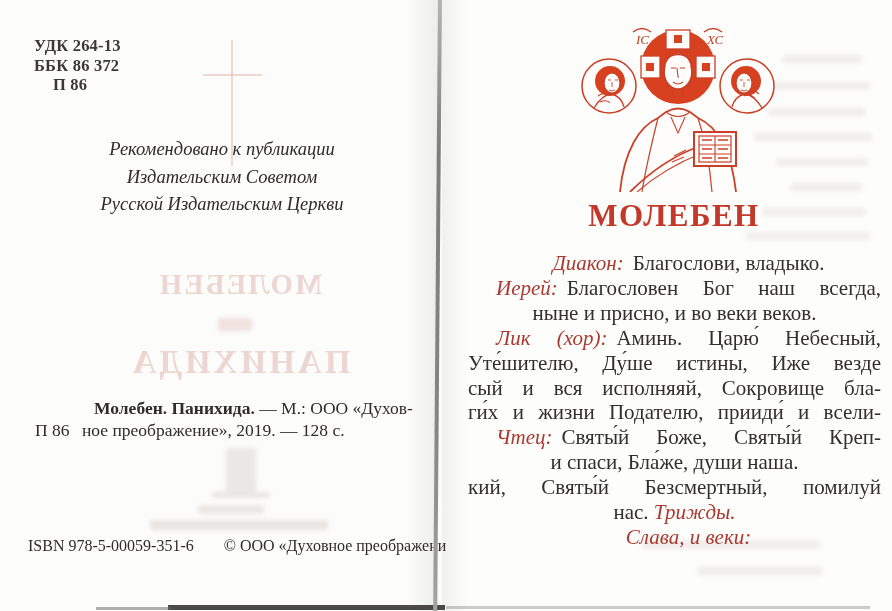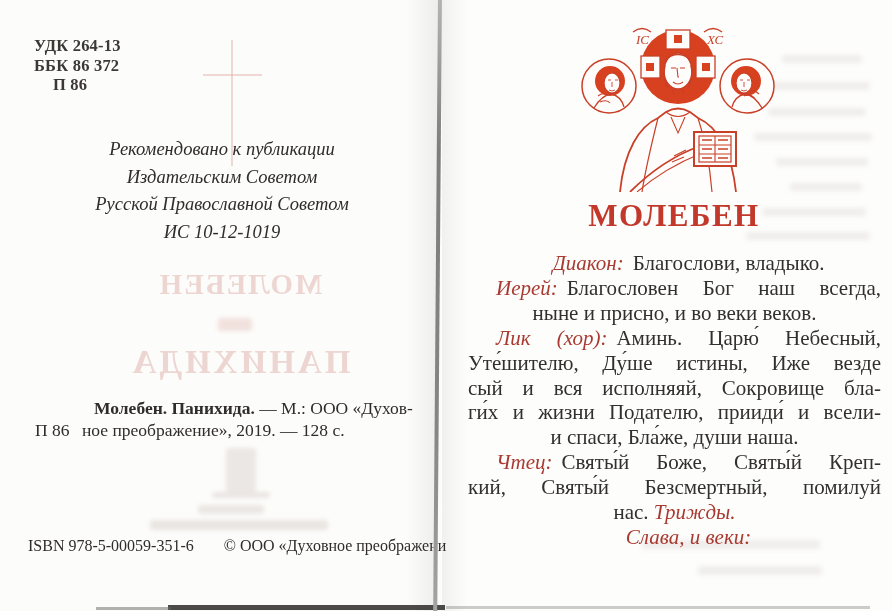--- a/index.html
+++ b/index.html
@@ -79,22 +79,21 @@
 
     <div class="udk-block">
       <div>УДК 264-13</div>
       <div>ББК 86 372</div>
       <div class="code">П 86</div>
     </div>
 
     <div class="approval">
       <div>Рекомендовано к публикации</div>
       <div>Издательским Советом</div>
-      <div>Русской Православной Советом</div>
-      <div>ИС 10-12-1019</div>
+      <div>Русской Издательским Церкви</div>
     </div>
 
     <div class="ghost" id="ghost-title-1">МОЛЕБЕН</div>
     <div class="smudge" style="left:218px;top:318px;width:34px;height:13px;background:rgba(214,158,150,0.28);"></div>
     <div class="ghost" id="ghost-title-2">ПАНИХИДА</div>
 
     <div class="smudge" style="left:226px;top:448px;width:30px;height:44px;background:rgba(170,150,142,0.20);"></div>
     <div class="smudge" style="left:212px;top:492px;width:58px;height:6px;background:rgba(170,150,142,0.22);"></div>
     <div class="smudge" style="left:198px;top:505px;width:66px;height:9px;background:rgba(170,150,142,0.20);"></div>
     <div class="smudge" style="left:150px;top:520px;width:178px;height:10px;background:rgba(170,150,142,0.22);"></div>
@@ -192,22 +191,22 @@
     <div class="page-title">МОЛЕБЕН</div>
 
     <div class="text-block">
       <div class="line ind"><span class="rub">Диакон:</span><span>Благослови, владыко.</span></div>
       <div class="line ind j"><span class="rub">Иерей:</span><span>Благословен Бог наш всегда,</span></div>
       <div class="line"><span>ныне и присно, и во веки веков.</span></div>
       <div class="line ind j"><span class="rub">Лик (хор):</span><span>Аминь. Царю́ Небесный,</span></div>
       <div class="line j"><span>Уте́шителю, Ду́ше истины, Иже везде</span></div>
       <div class="line j"><span>сый и вся исполняяй, Сокровище бла-</span></div>
       <div class="line j"><span>ги́х и жизни Подателю, прииди́ и всели-</span></div>
+      <div class="line ind j"><span class="rub">Чтец:</span><span>Святы́й Боже, Святы́й Креп-</span></div>
       <div class="line"><span>и спаси, Бла́же, души наша.</span></div>
-      <div class="line ind j"><span class="rub">Чтец:</span><span>Святы́й Боже, Святы́й Креп-</span></div>
       <div class="line j"><span>кий, Святы́й Безсмертный, помилуй</span></div>
       <div class="line"><span>нас. </span><span class="tail">Трижды.</span></div>
       <div class="line ind"><span class="tail">Слава, и веки:</span></div>
     </div>
   </div>
 
   <div id="gutter-shade-l"></div>
   <div id="gutter-shade-r"></div>
   <div id="gutter"></div>
   <div id="edge-dark"></div>

